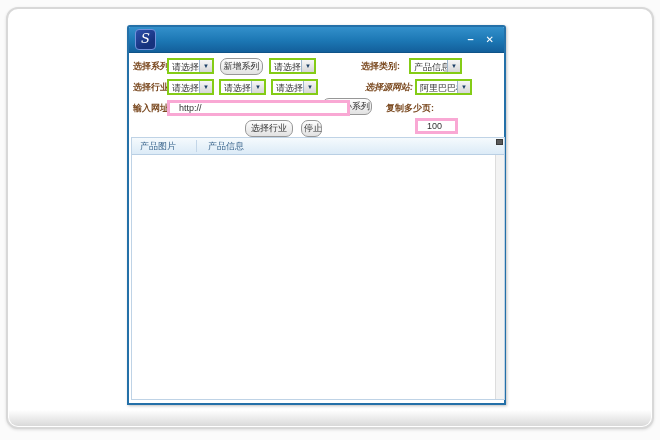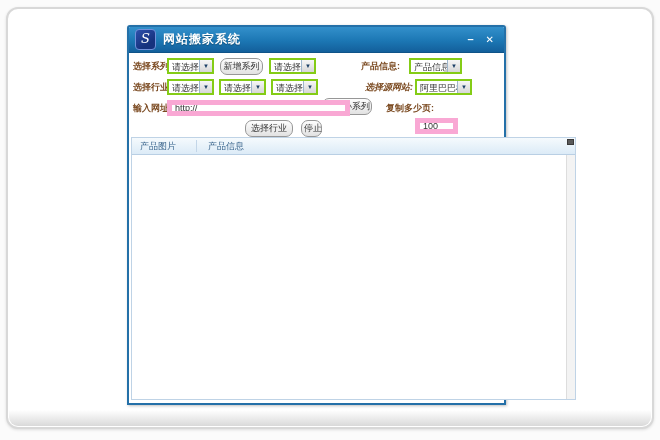--- a/index.html
+++ b/index.html
@@ -50,33 +50,33 @@
     position:absolute;height:16px;background:#fff;border:2px solid #84cc16;
     box-sizing:border-box;display:flex;align-items:stretch;font-size:9px;color:#333;cursor:pointer;
   }
   .combo .val{flex:1;padding:0 0 0 3px;line-height:14px;overflow:hidden;white-space:nowrap;}
   .combo .arrow{
     width:12px;flex:0 0 auto;display:flex;align-items:center;justify-content:center;
     background:linear-gradient(180deg,#f6f6f6,#d7d7d7);border-left:1px solid #9eb6cc;
     font-size:6px;color:#1b3f66;
   }
   .tinput{
-    position:absolute;height:16px;border:5px solid #f9a8d4;background:#fff;
-    font-size:9px;color:#333;padding:0 3px;box-sizing:border-box;
+    position:absolute;height:16px;border:3px solid #f9a8d4;background:#fff;
+    font-size:9px;color:#333;padding:0 9px;box-sizing:border-box;
     font-family:"Liberation Sans","DejaVu Sans",sans-serif;
   }
   .btn{
     position:absolute;height:17px;box-sizing:border-box;padding:0 2px;
     background:linear-gradient(180deg,#fdfdfd,#e2e2e2);
     border:1px solid #979797;border-radius:7px;
     font-size:9px;color:#333;text-align:center;line-height:14px;cursor:pointer;white-space:nowrap;
   }
   
   .gridtable{
-    position:absolute;left:2px;top:84px;width:445px;height:263px;
+    position:absolute;left:2px;top:84px;width:374px;height:263px;
     border:1px solid #bfd3e6;box-sizing:border-box;background:#fff;
   }
   .grid-header{
     position:relative;height:17px;box-sizing:border-box;
     background:linear-gradient(180deg,#f5fafd 0%,#dcebf7 100%);
     border-bottom:1px solid #b9cfe4;
   }
   .gh-cell{position:absolute;top:0;font-size:9px;color:#39648c;line-height:16px;white-space:nowrap;}
   .gh-divider{position:absolute;left:64px;top:2px;bottom:2px;width:1px;background:#c3d6e8;}
   .grid-body{position:absolute;left:0;right:9px;top:17px;bottom:0;background:#fff;}
@@ -92,41 +92,40 @@
 </head>
 <body>
 
 <div class="outer-frame">
   <div class="frame-bottom"></div>
 
   <div class="window">
 
     <div class="titlebar">
       <div class="logo">S</div>
-      <div class="title">网站搬家系统</div>
       <div class="win-controls">
         <span class="wbtn">–</span>
         <span class="wbtn" style="font-size:10px;">✕</span>
       </div>
     </div>
 
     <div class="content">
 
       <span class="flabel" style="left:4px;top:5px;">选择系列:</span>
       <div class="combo" style="left:38px;top:5px;width:47px;">
         <span class="val">请选择</span>
         <span class="arrow">▼</span>
       </div>
       <div class="btn" style="left:91px;top:5px;width:43px;">新增系列</div>
       <div class="combo" style="left:140px;top:5px;width:47px;">
         <span class="val">请选择</span>
         <span class="arrow">▼</span>
       </div>
       <div class="btn" style="left:193px;top:5px;width:50px;margin-top:40px;">新增小系列</div>
-      <span class="flabel" style="left:232px;top:5px;">产品信息:</span>
+      <span class="flabel" style="left:232px;top:5px;">选择类别:</span>
       <div class="combo" style="left:280px;top:5px;width:53px;">
         <span class="val">产品信息</span>
         <span class="arrow">▼</span>
       </div>
 
       <span class="flabel" style="left:4px;top:26px;">选择行业:</span>
       <div class="combo" style="left:38px;top:26px;width:47px;">
         <span class="val">请选择</span>
         <span class="arrow">▼</span>
       </div>

